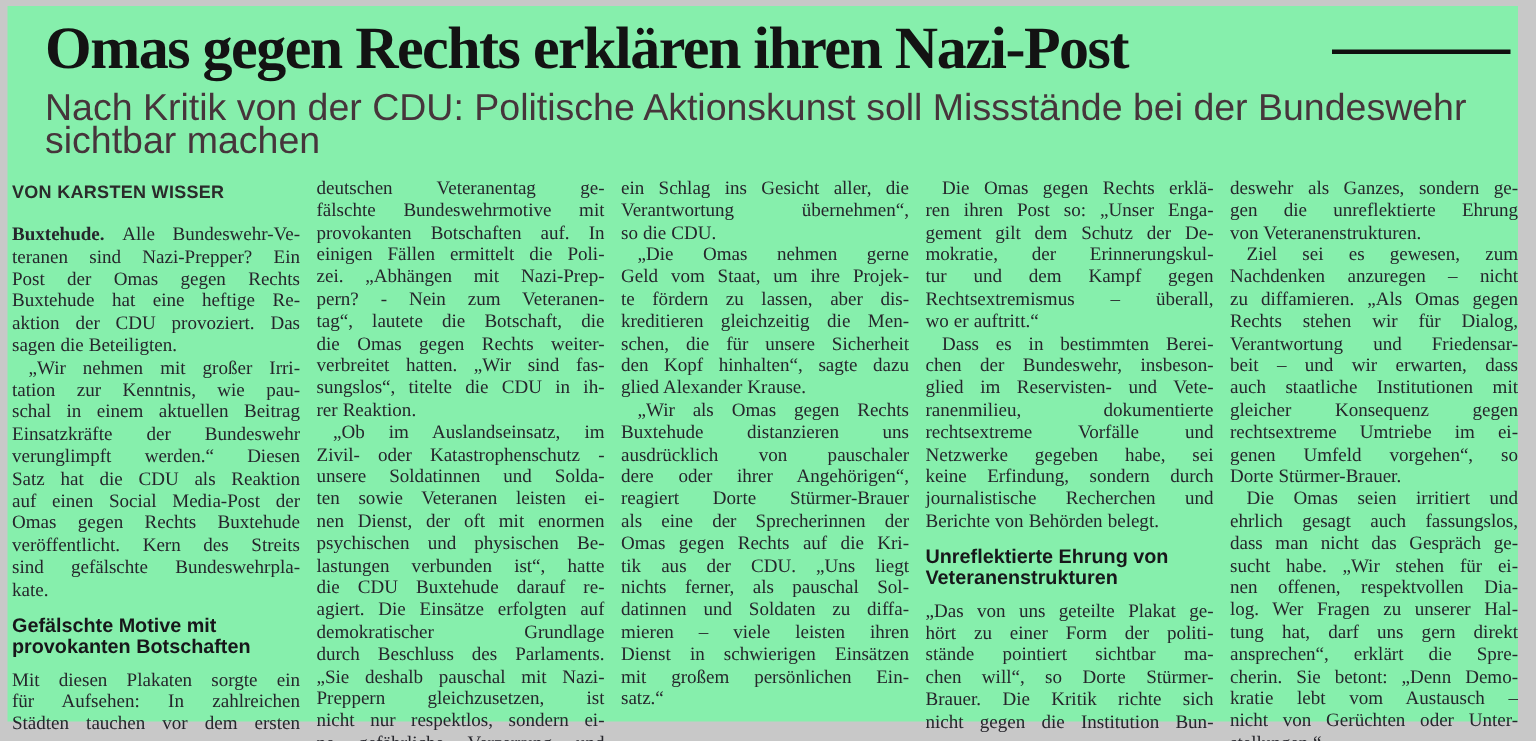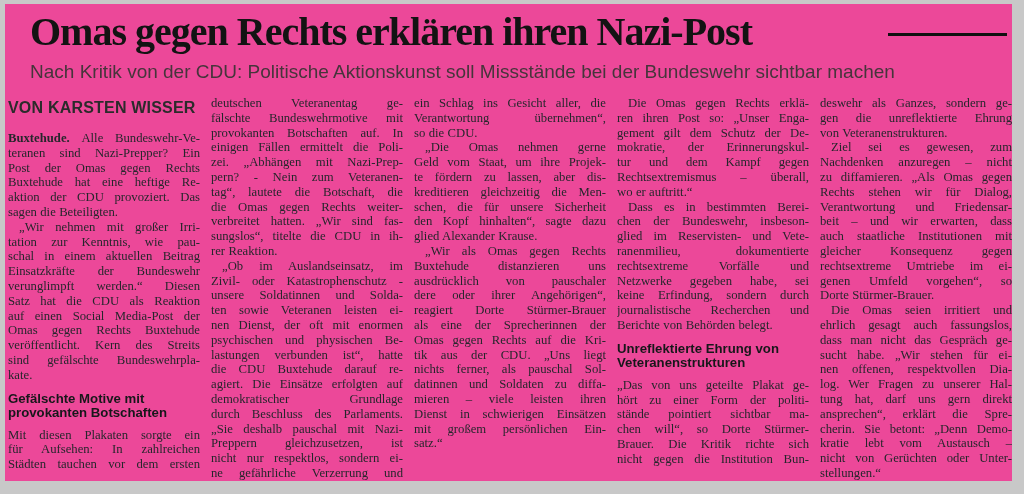--- a/index.html
+++ b/index.html
@@ -4,56 +4,56 @@
 <style>
   html,body{margin:0;padding:0;}
   body{
     width:1024px;height:494px;overflow:hidden;
     background:#c8c8c8;
     font-family:"Liberation Serif", serif;
     position:relative;
   }
   .paper{
     position:absolute;left:5px;top:4px;width:1007px;height:477px;
-    background:#ec4899;
+    background:#86efac;
     box-sizing:border-box;
     padding:0 0 0 3px;
   }
   .header{padding:6px 0 0 22px;}
   .headline{
     margin:0;
     font-family:"Liberation Serif", serif;
     font-weight:700;
     font-size:40px;
     line-height:44px;
     letter-spacing:-1px;
     color:#131313;
   }
   .subheadline{
     margin:7px 0 0 0;
     font-family:"Liberation Sans", sans-serif;
-    font-size:19px;
+    font-size:25px;
     line-height:22px;
     font-weight:500;
     color:#46353b;
   }
   .headline-rule{
     position:absolute;top:33px;left:888px;width:119px;height:3px;background:#101010;
   }
   .columns{
     display:flex;
     gap:11px;
     margin-top:13px;
     height:384px;
     overflow:hidden;
   }
   .col{width:192px;flex:0 0 192px;overflow:hidden;}
   .byline{
     font-family:"Liberation Sans", sans-serif;
-    font-size:16px;
+    font-size:12px;
     font-weight:700;
     letter-spacing:0.2px;
     color:#2b2b2b;
     padding-top:3px;
     margin-bottom:14px;
   }
   .para{margin:0;}
   .line{
     font-size:12.7px;
     line-height:14.8px;

